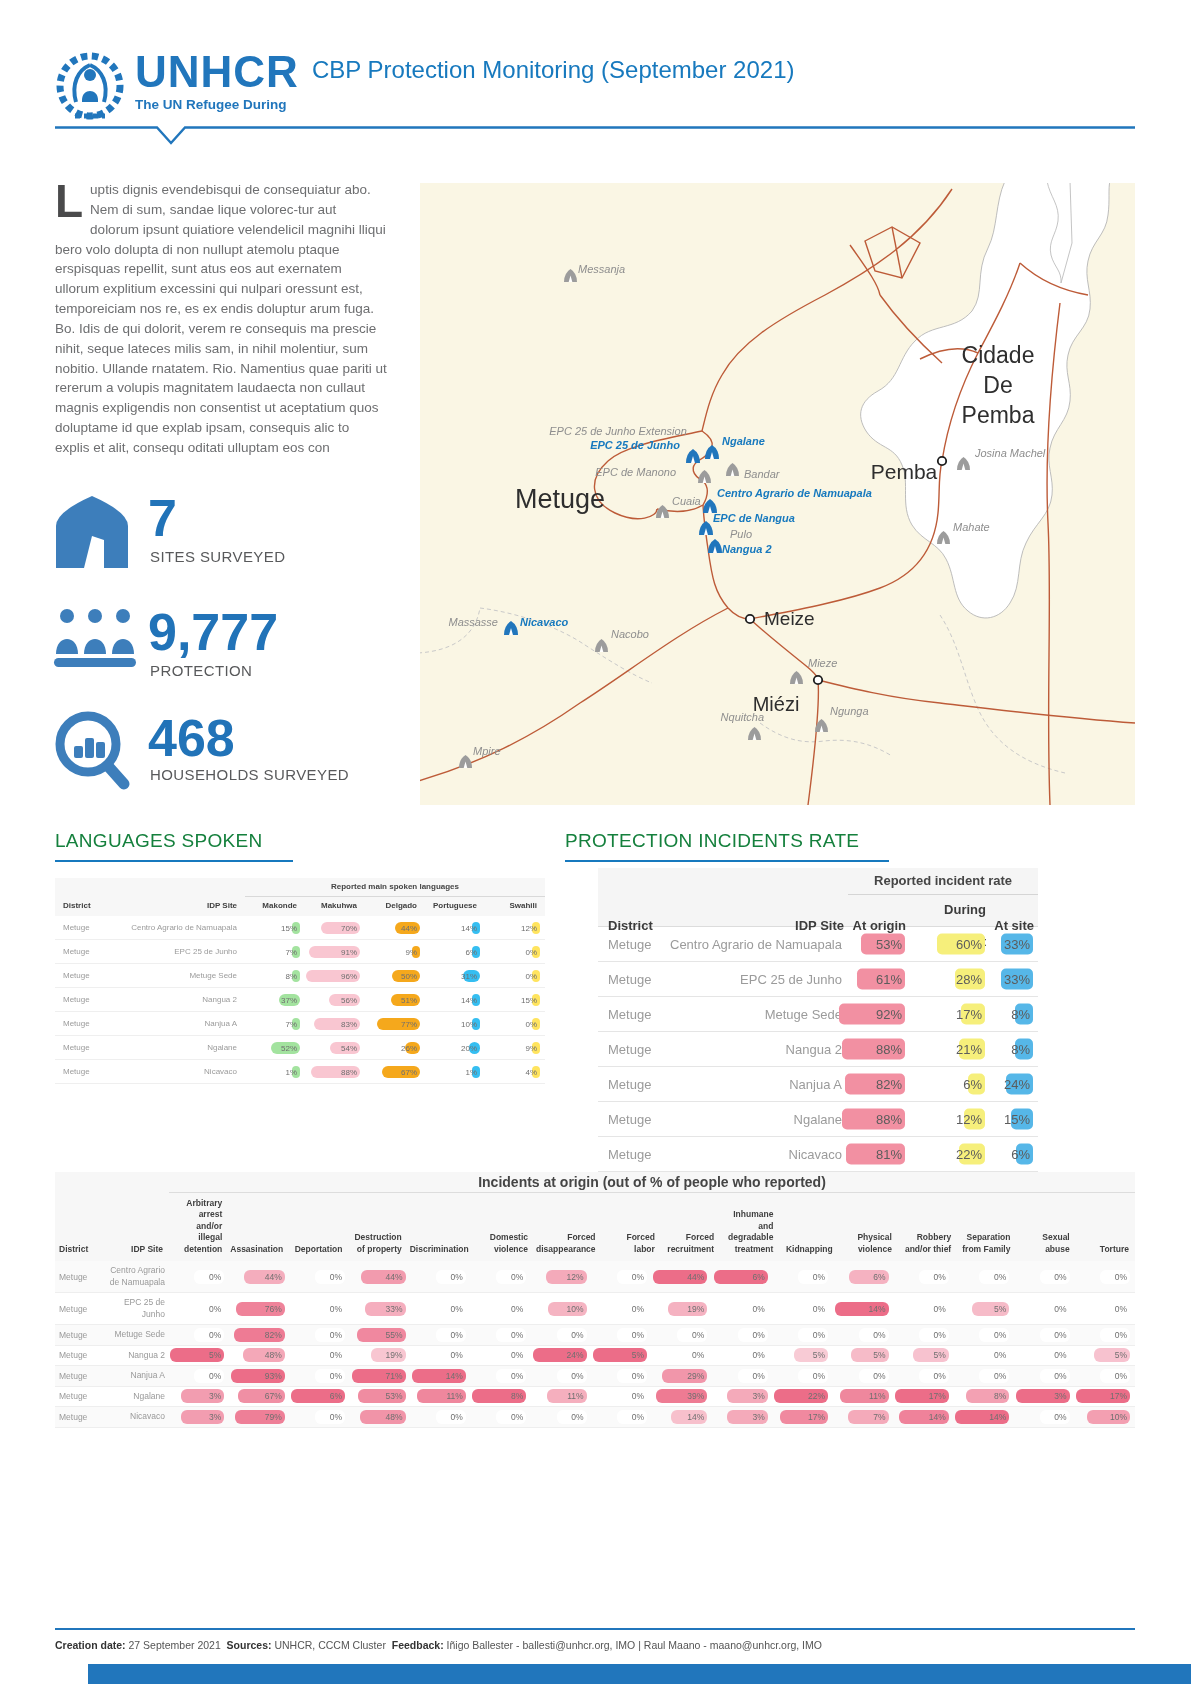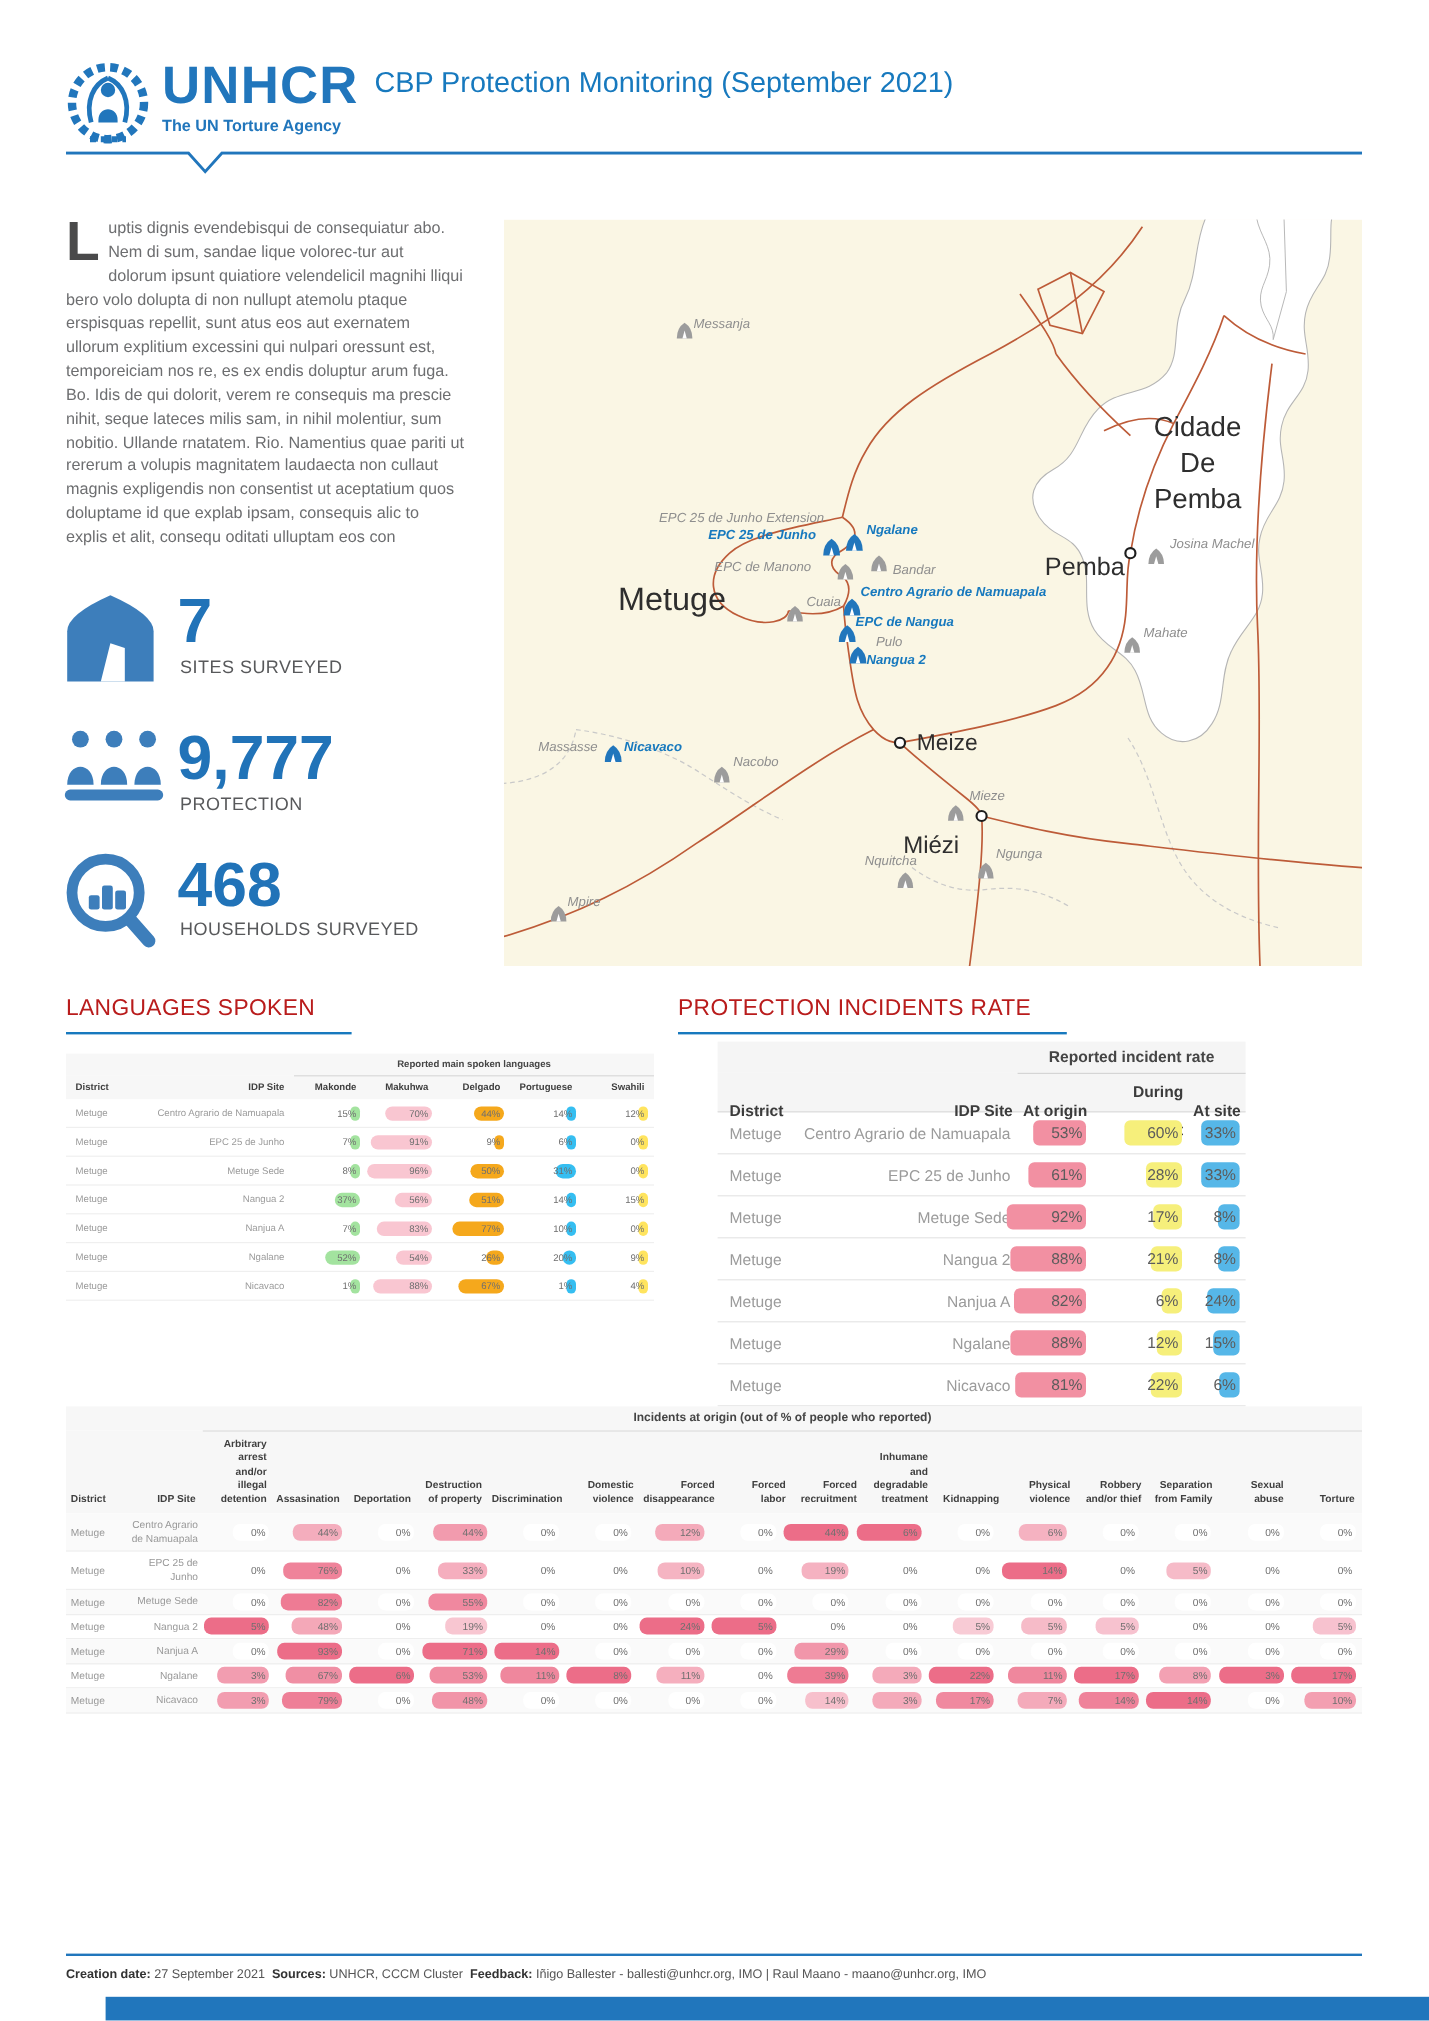--- a/index.html
+++ b/index.html
@@ -14,21 +14,21 @@
   
   .intro{position:absolute;left:55px;top:180px;width:332px;font-size:13.5px;line-height:1.47;color:#6d6e70;}
   .dropcap{float:left;font-size:46px;line-height:.82;font-weight:600;color:#4a4a4b;margin:3px 7px 0 0;}
   
   .stat-num{position:absolute;left:148px;font-size:52px;font-weight:bold;color:#2173b8;line-height:1;}
   .stat-lbl{position:absolute;left:150px;font-size:15px;letter-spacing:.4px;color:#58595b;}
   .stat-ico{position:absolute;left:50px;}
   
   .map{position:absolute;left:420px;top:183px;width:715px;height:622px;}
   
-  .sec-h{position:absolute;font-size:19px;color:#b91c1c;letter-spacing:.3px;
+  .sec-h{position:absolute;font-size:19px;color:#15803d;letter-spacing:.3px;
          border-bottom:2px solid #1779be;padding:0 30px 8px 0;}
   
   .cap{font-weight:bold;color:#454545;text-align:center;}
   
   .lang-wrap{position:absolute;left:55px;top:878px;width:490px;font-size:8px;}
   .lang-grid{display:grid;grid-template-columns:60px 130px 60px 60px 60px 60px 60px;align-items:center;}
   .lang-band{background:#f7f7f7;}
   .lang-caprow{height:18px;line-height:18px;font-size:8px;}
   .lang-cap{grid-column:3/-1;border-bottom:1px solid #d9d9d9;}
   .lang-hrow{height:20px;line-height:20px;}
@@ -51,21 +51,21 @@
   .rate-h.first{text-align:left;padding-left:10px;}
   .rate-row{height:34px;border-bottom:1px solid #e5e5e5;}
   .rate-dist{padding-left:10px;color:#9b9b9b;}
   .rate-site{text-align:right;padding-right:6px;color:#9b9b9b;}
   .rate-row .pill{height:21px;border-radius:5px;}
   .rate-row .val{font-size:13px;color:#5c5c5c;}
   
   .orig-wrap{position:absolute;left:55px;top:1172px;width:1080px;font-size:8.5px;}
   .orig-grid{display:grid;grid-template-columns:50px 64px repeat(16,1fr);}
   .orig-band{background:#f7f7f7;}
-  .orig-caprow{height:20px;line-height:20px;font-size:10px;}
+  .orig-caprow{height:20px;line-height:20px;font-size:14px;}
   .orig-cap{grid-column:3/-1;border-bottom:1px solid #ddd;}
   .orig-h{font-weight:bold;color:#3f3f3f;text-align:right;padding:6px 6px 6px 2px;
           display:flex;align-items:flex-end;justify-content:flex-end;line-height:1.35;}
   .orig-h.first{justify-content:flex-start;padding-left:4px;}
   .orig-row{border-bottom:1px solid #eee;align-items:center;}
   .orig-row:nth-child(odd){background:#fafafa;}
   .orig-dist{padding-left:4px;color:#999;}
   .orig-site{text-align:right;padding-right:4px;color:#999;line-height:1.35;padding-top:4px;padding-bottom:4px;}
   
   .footer{position:absolute;left:55px;top:1628px;width:1080px;border-top:2px solid #2176bc;
@@ -81,21 +81,21 @@
   <div class="hdr-logo">
     <svg width="74" height="76" viewBox="0 0 74 76">
       <circle cx="37" cy="36" r="30" fill="none" stroke="#2176bc" stroke-width="7" stroke-dasharray="6.5 4.5"></circle>
       <circle cx="37" cy="25" r="6" fill="#2176bc"></circle>
       <path d="M29,50 C29,38 45,38 45,50 L45,52 L29,52 Z" fill="#2176bc"></path>
       <path d="M23,52 C18,34 25,20 37,15 M51,52 C56,34 49,20 37,15" fill="none" stroke="#2176bc" stroke-width="4"></path>
       <path d="M22,66 L52,66" stroke="#2176bc" stroke-width="5" stroke-dasharray="5 4"></path>
     </svg>
     <div style="margin-left:8px;">
       <div class="unhcr-word">UNHCR</div>
-      <div class="unhcr-tag">The UN Torture Agency</div>
+      <div class="unhcr-tag">The UN Refugee During</div>
     </div>
   </div>
   <div class="hdr-title">CBP Protection Monitoring (September 2021)</div>
   <svg style="position:absolute;left:55px;top:126px;" width="1080" height="20">
     <path d="M0,1.5 H102 L116,17 L130,1.5 H1080" fill="none" stroke="#2176bc" stroke-width="2.4"></path>
   </svg>
 
   <div class="intro">
     <span class="dropcap">L</span><span>uptis dignis evendebisqui de consequiatur abo. Nem di sum, sandae lique volorec-tur aut dolorum ipsunt quiatiore velendelicil magnihi lliqui bero volo dolupta di non nullupt atemolu ptaque erspisquas repellit, sunt atus eos aut exernatem ullorum explitium excessini qui nulpari oressunt est, temporeiciam nos re, es ex endis doluptur arum fuga. Bo. Idis de qui dolorit, verem re consequis ma prescie nihit, seque lateces milis sam, in nihil molentiur, sum nobitio. Ullande rnatatem. Rio. Namentius quae pariti ut rererum a volupis magnitatem laudaecta non cullaut magnis expligendis non consentist ut aceptatium quos doluptame id que explab ipsam, consequis alic to explis et alit, consequ oditati ulluptam eos con</span>
   </div>

